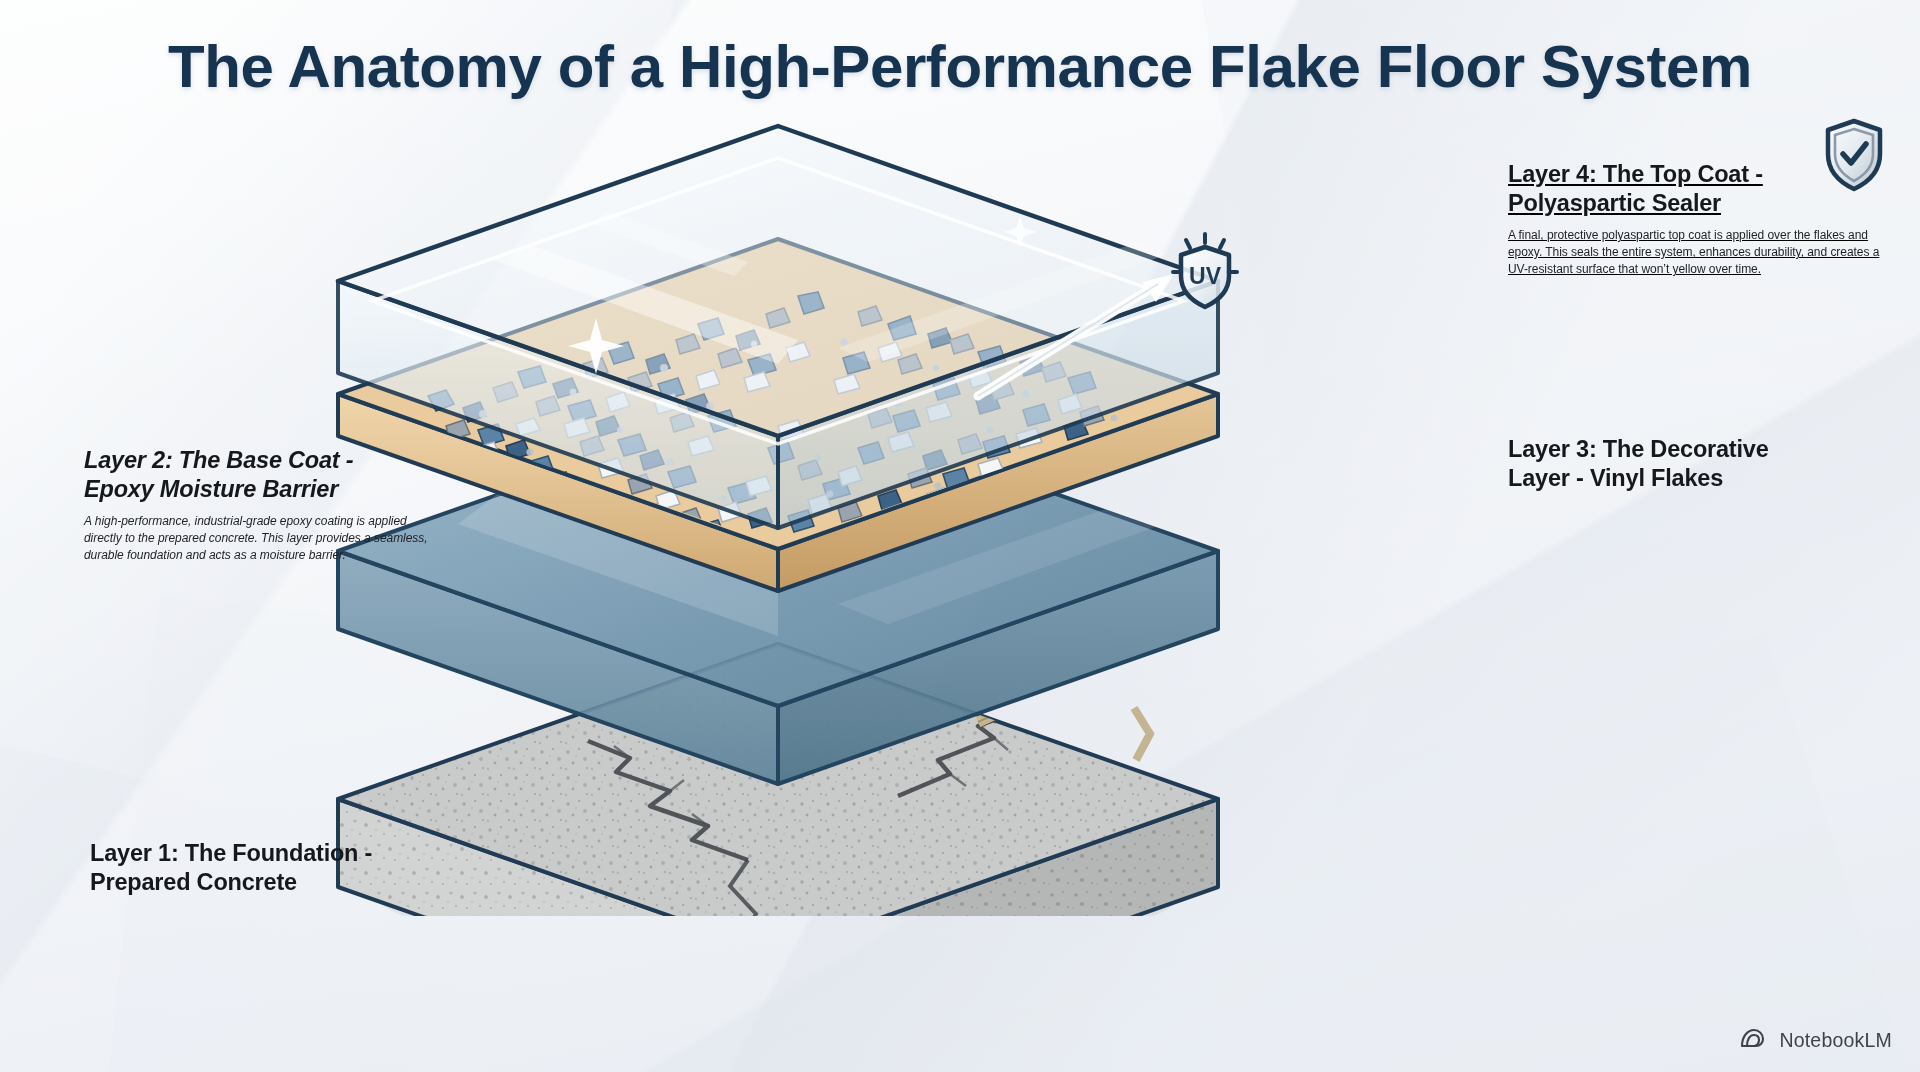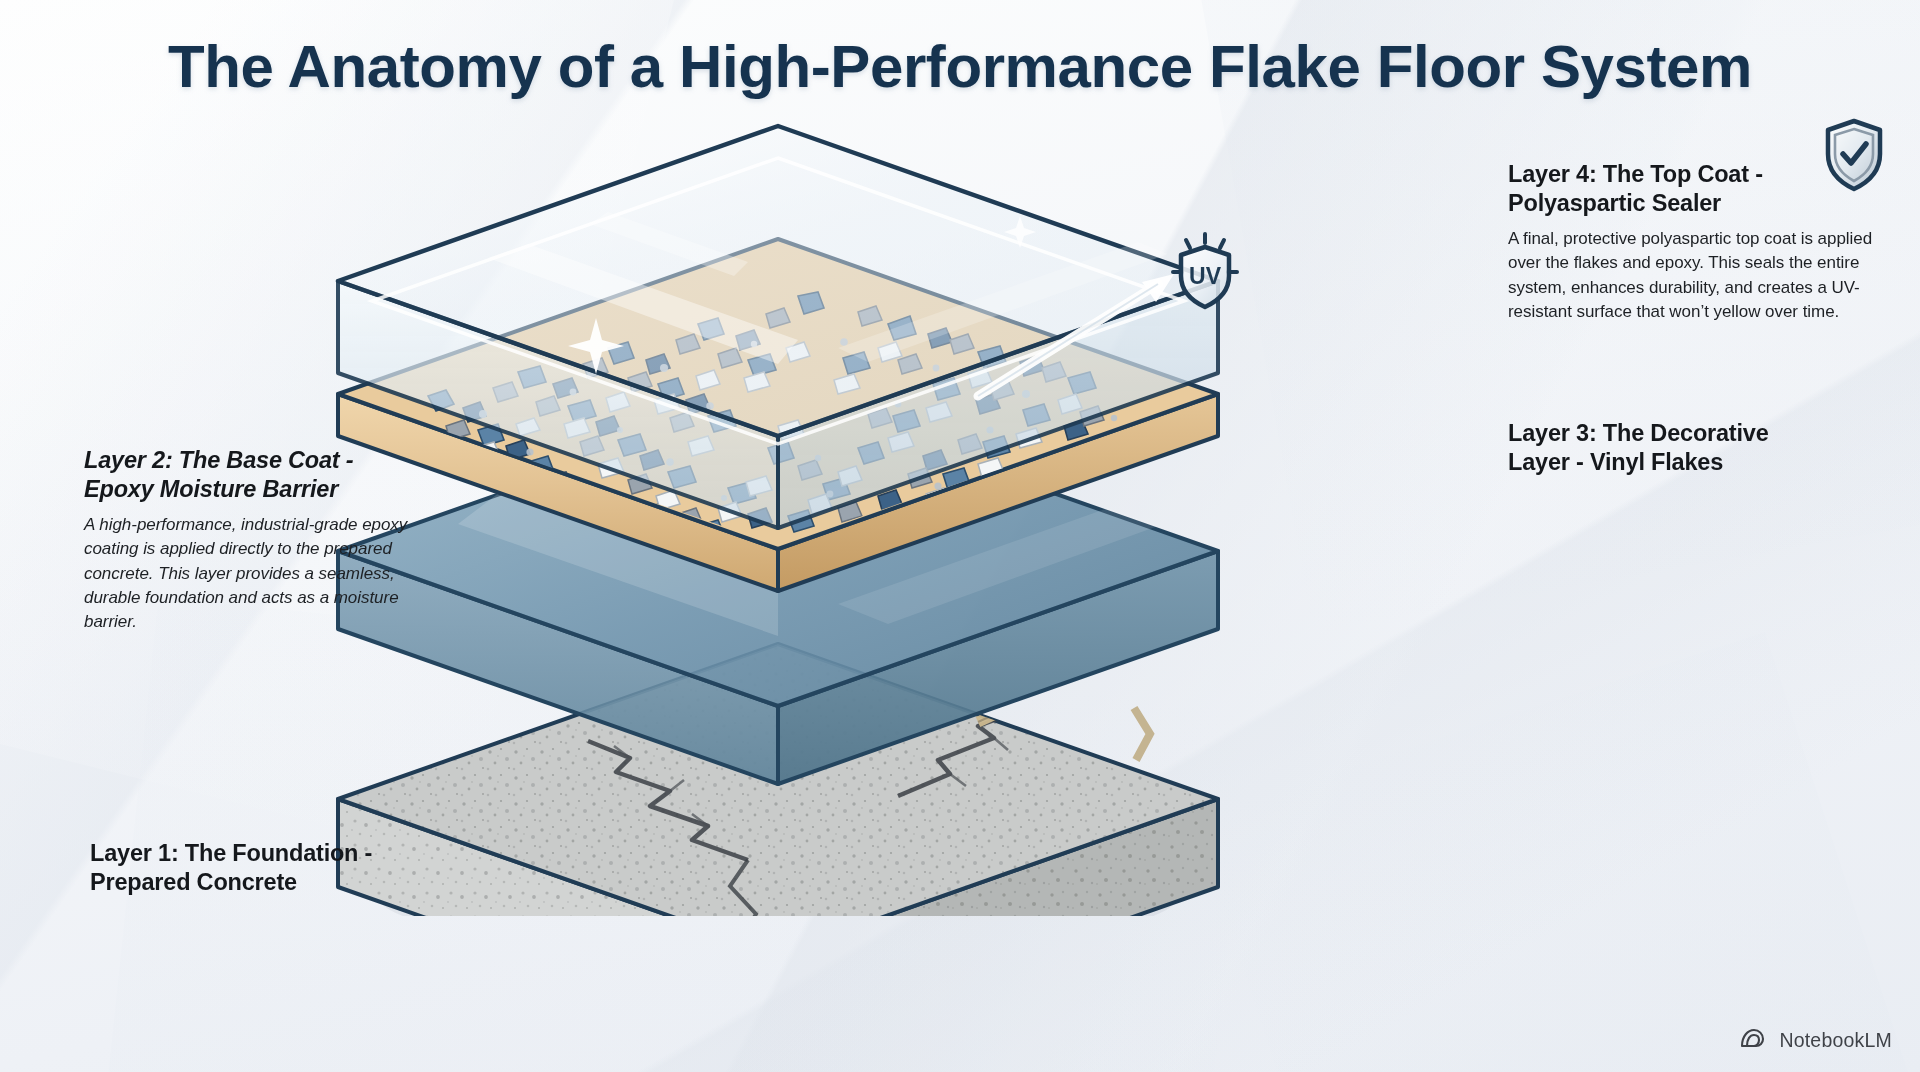--- a/index.html
+++ b/index.html
@@ -46,25 +46,25 @@
 
   
   .callout { position: absolute; }
   .callout .c-head {
     font-size: 23.5px; font-weight: bold; color: #15181c;
     line-height: 1.22; letter-spacing: -0.2px;
     white-space: pre-line;
   }
   .callout .c-body {
     margin-top: 10px;
-    font-size: 17px; color: #1d2024; line-height: 1.42;
+    font-size: 12px; color: #1d2024; line-height: 1.42;
     letter-spacing: -0.05px;
   }
-  #callout-l4 { left: 1508px; top: 160px; width: 372px; }
-  #callout-l3 { left: 1508px; top: 419px; width: 350px; }
+  #callout-l4 { left: 1508px; top: 160px; width: 372px; text-decoration: underline; }
+  #callout-l3 { left: 1508px; top: 435px; width: 350px; }
   #callout-l2 { left: 84px;   top: 446px; width: 352px; font-style: italic; }
   #callout-l1 { left: 90px;   top: 828px; width: 520px; margin-top: 11px; }
 
   
   #stack {
     position: absolute; left: 278px; top: 96px;
     width: 1130px; height: 820px;
   }
 
   

